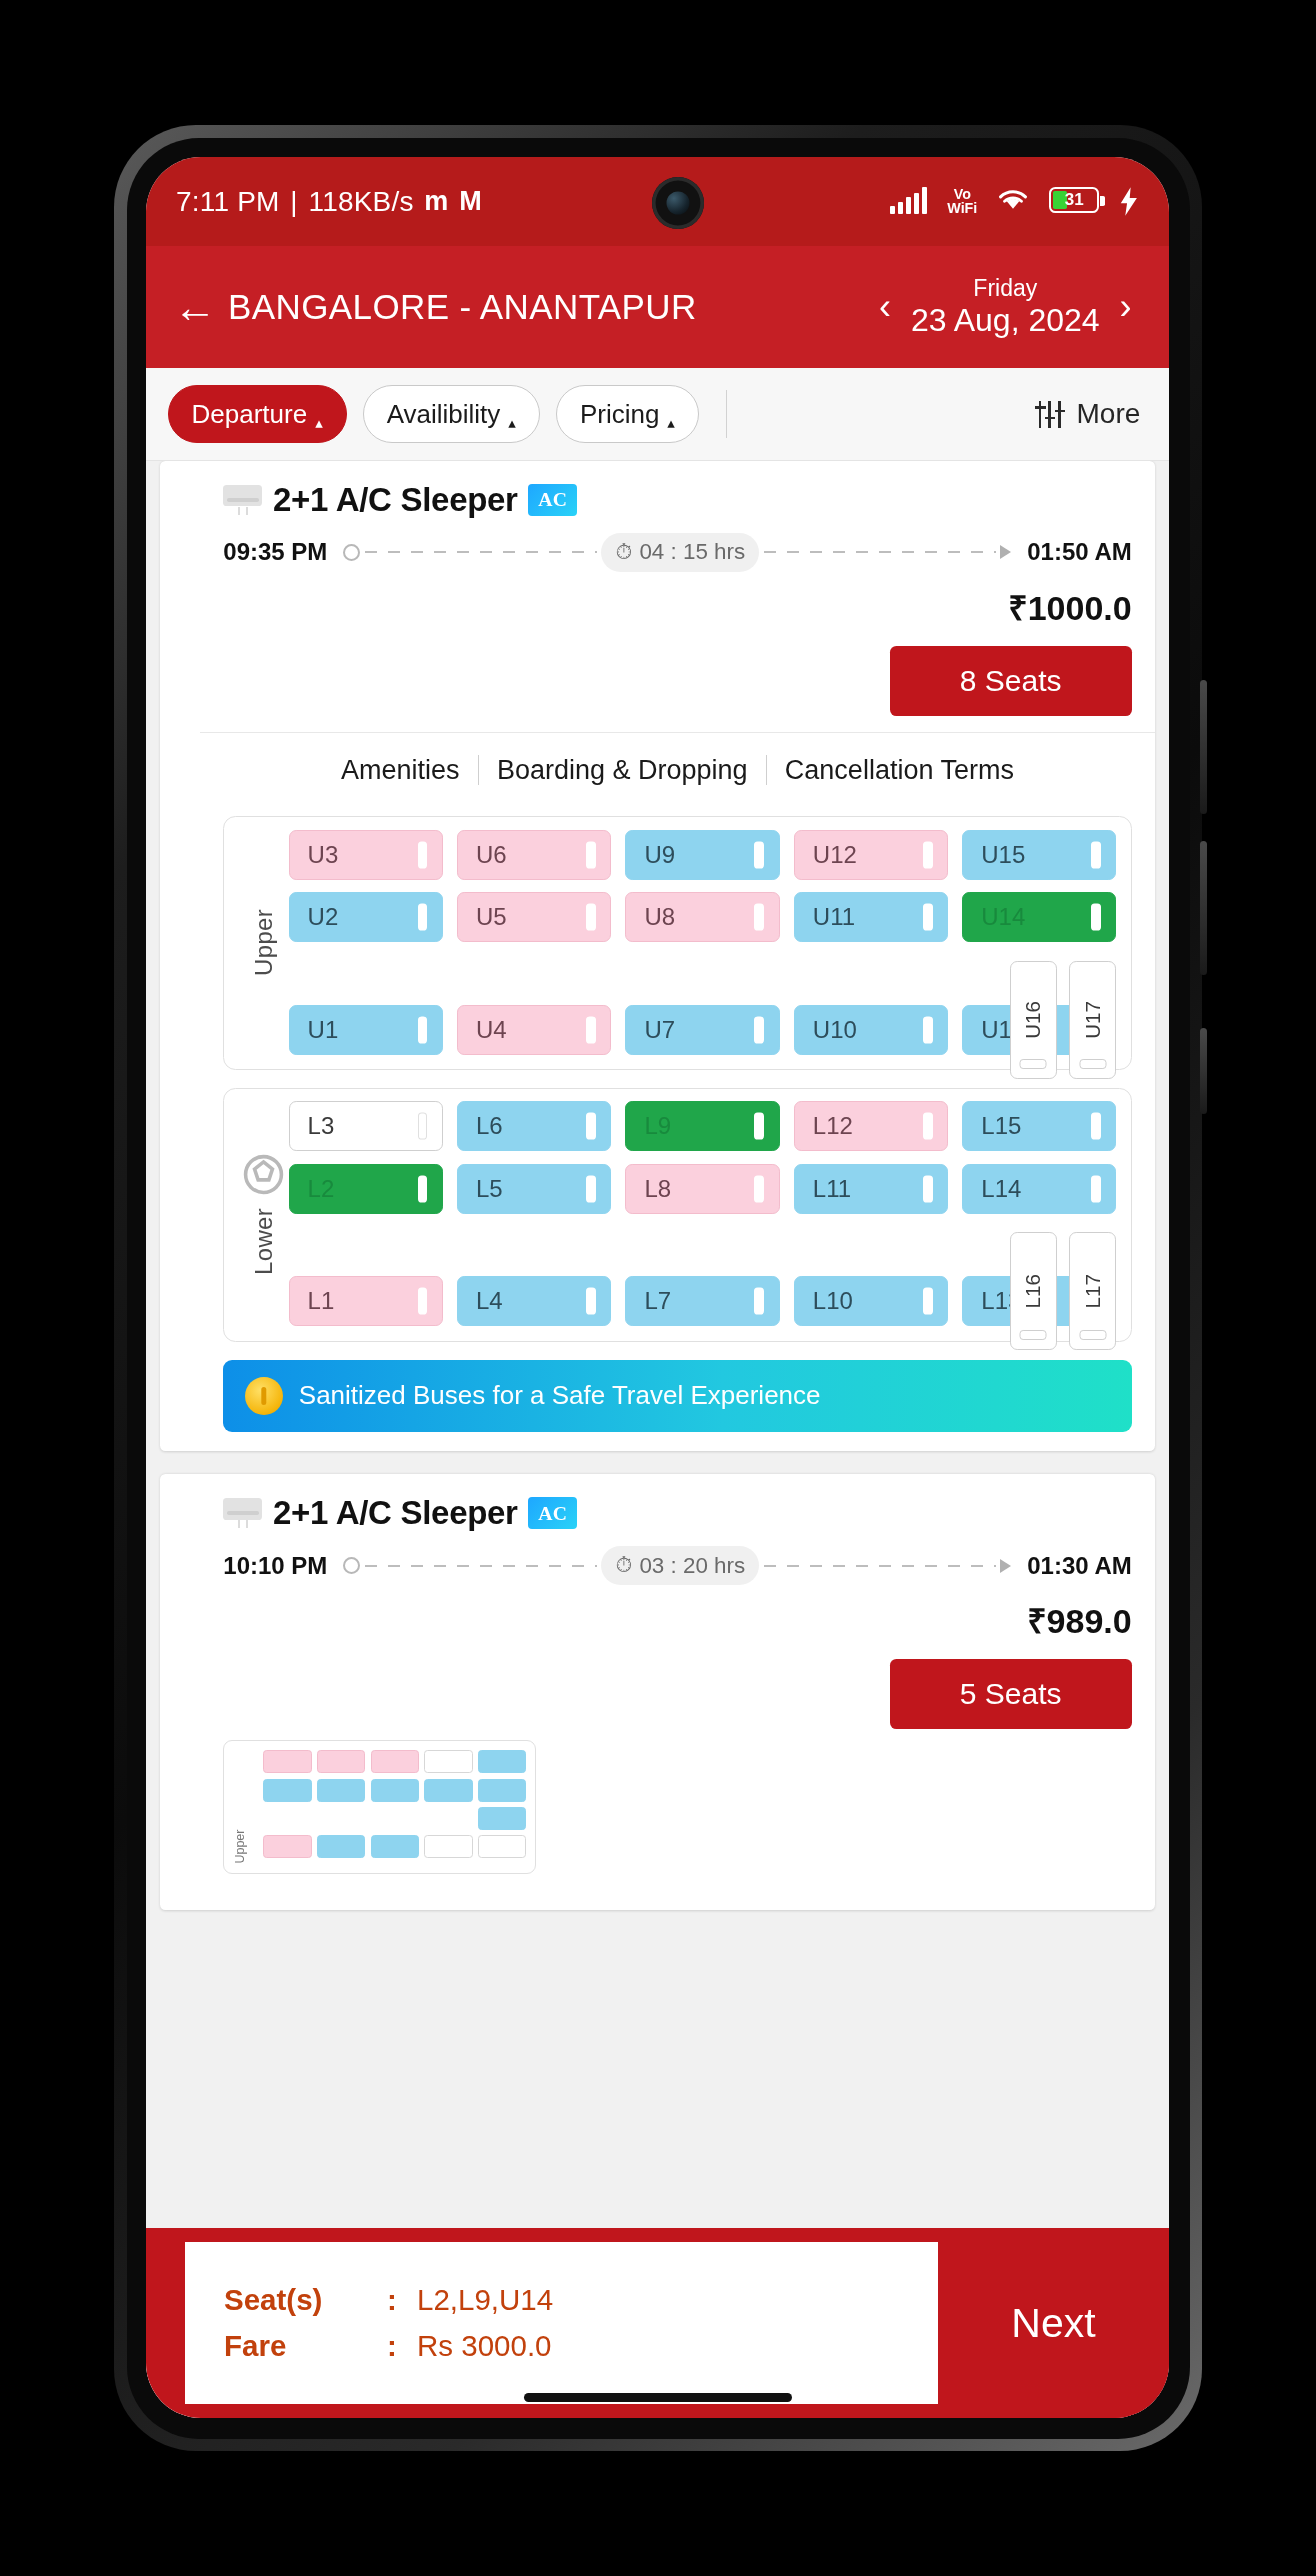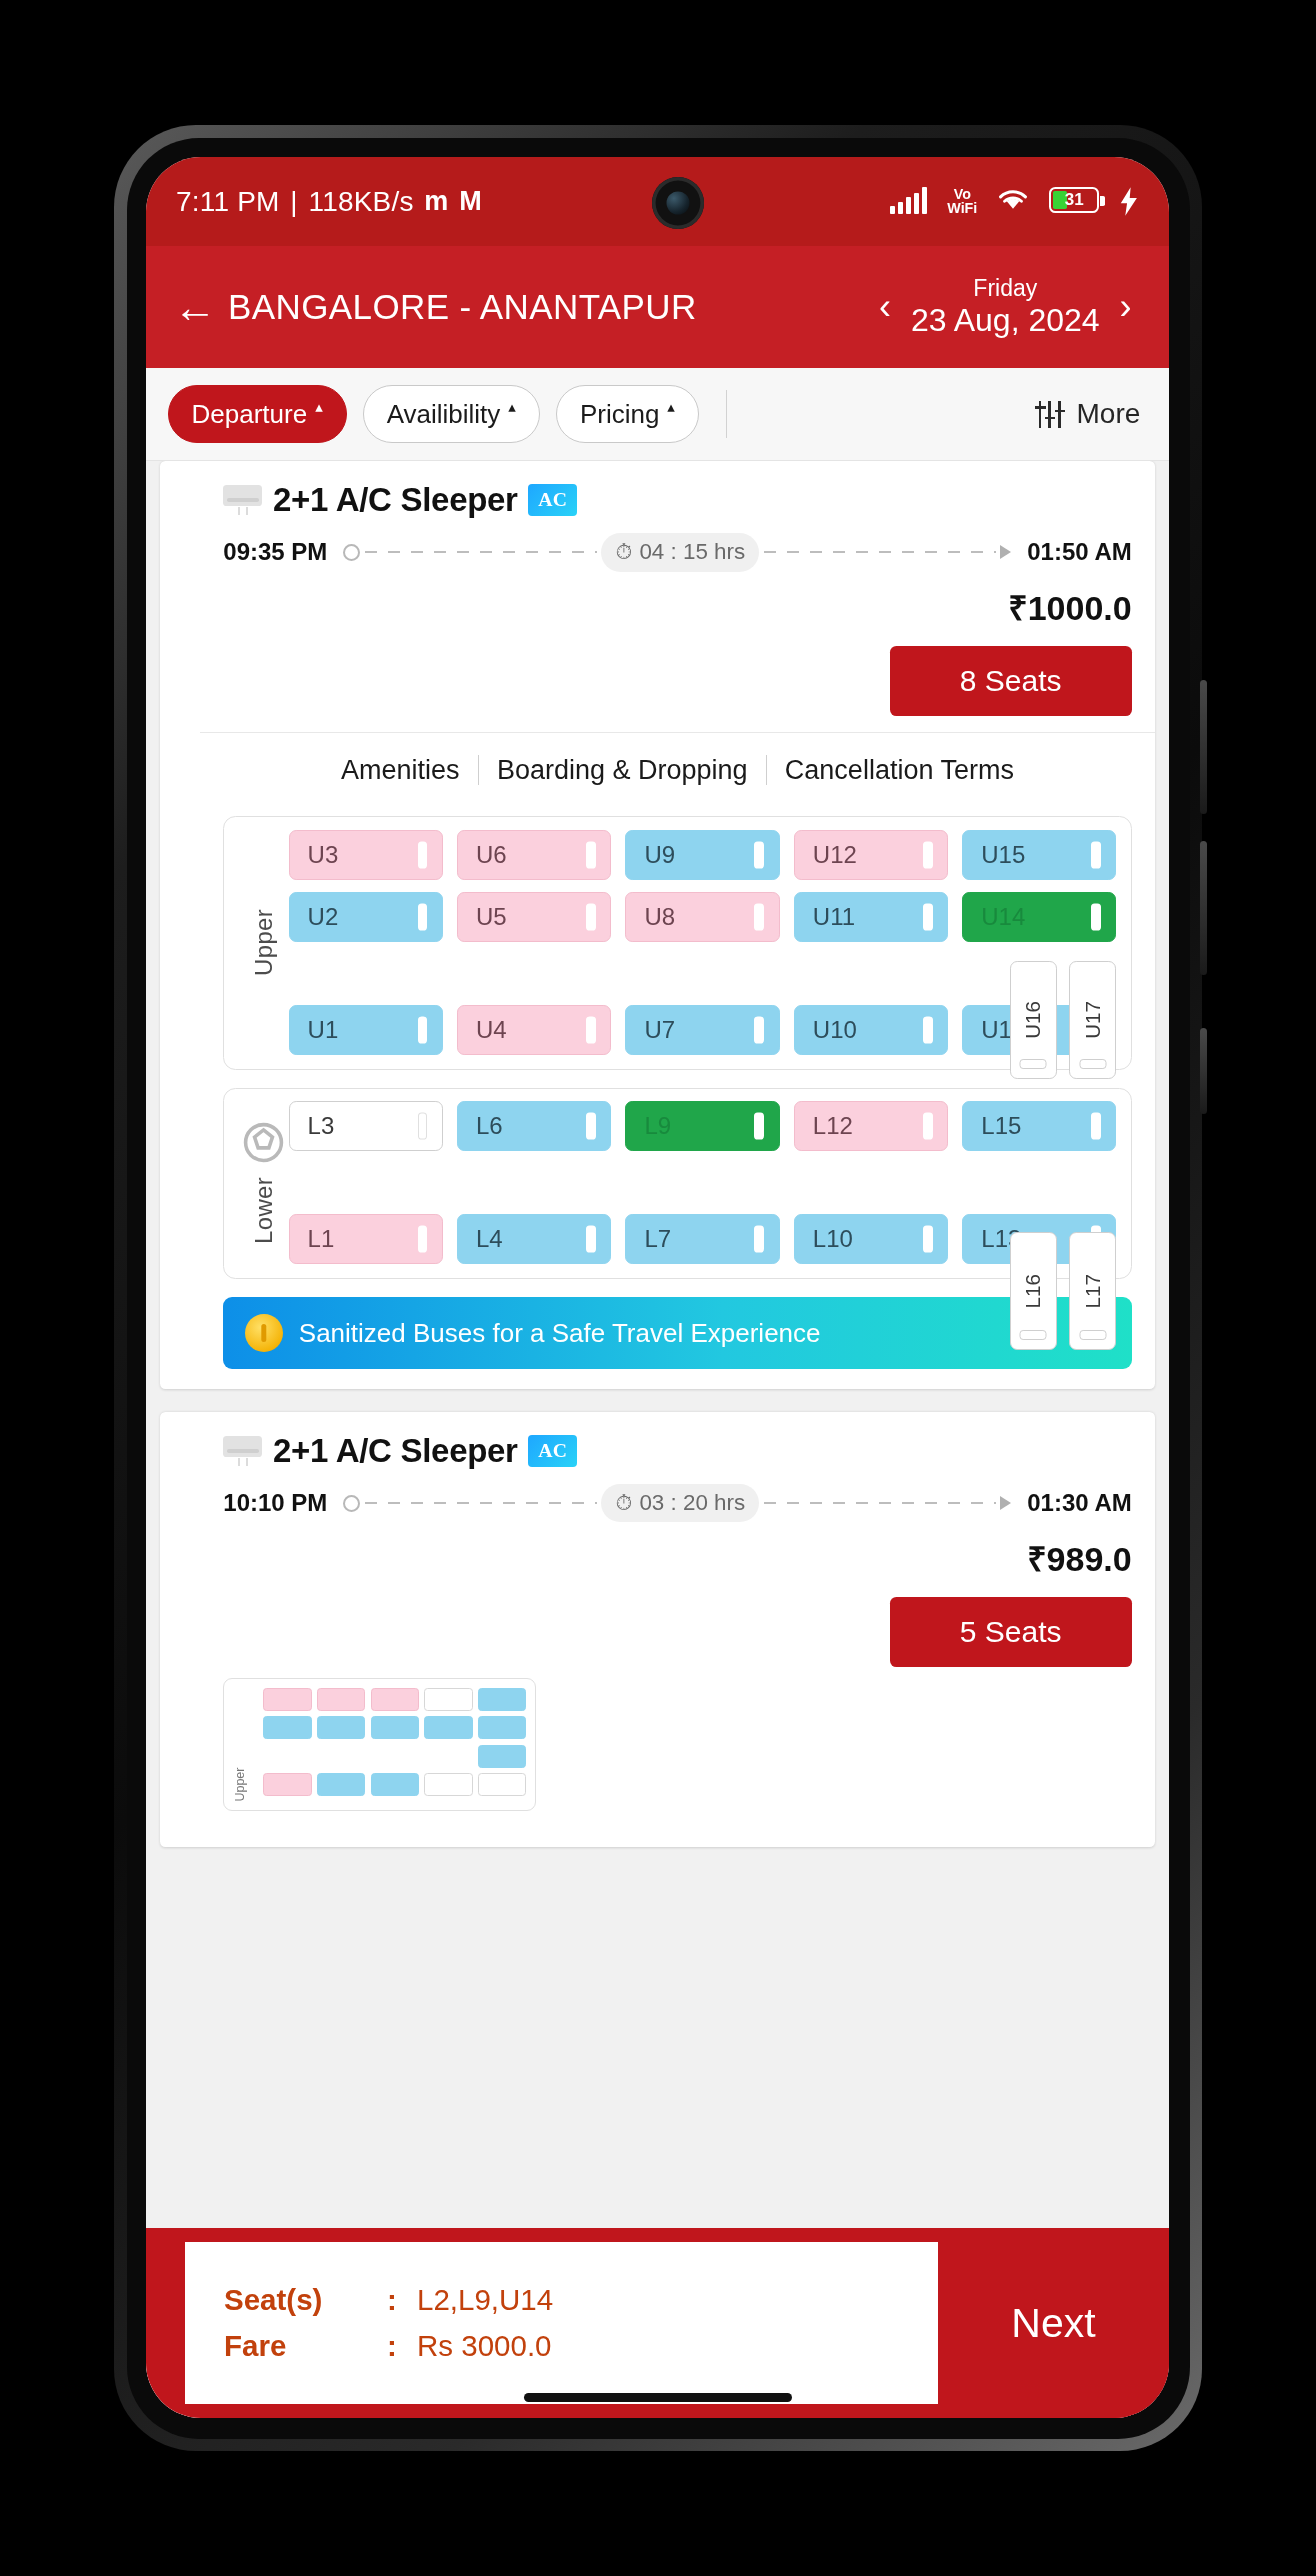--- a/index.html
+++ b/index.html
@@ -142,21 +142,21 @@
     height: 93px;
     display: flex; align-items: center; gap: 16px;
     padding: 0 21.5px;
     border-bottom: 0.9px solid #e4e4e4;
   }
   .chip {
     border-radius: 32px;
     padding: 12.5px 23px;
     font-size: 26px;
     white-space: nowrap;
-    display: flex; align-items: flex-start; gap: 8px;
+    display: flex; align-items: flex-end; gap: 8px;
     border: 1.4px solid #c9c9c9;
     background: #fff; color: #1b1b1b;
   }
   .chip.active { background: #c0161c; border-color: #c0161c; color: #fff; }
   .caret-up { font-size: 15px; line-height: 1; }
   #filter-divider { width: 1.3px; height: 48px; background: #d2d2d2; margin-left: 10.7px; }
   #more-filter {
     margin-left: auto; display: flex; align-items: center; gap: 11.6px;
     font-size: 28px; color: #262626; padding-right: 7.2px;
   }
@@ -649,20 +649,42 @@
               <div class="seat green">
                   <span>L9</span>
                   <span class="bar"></span>
                 </div>
               <div class="seat pink">
                   <span>L12</span>
                   <span class="bar"></span>
                 </div>
               <div class="seat blue">
                   <span>L15</span>
+                  <span class="bar"></span>
+                </div>
+            </div>
+            <div class="seat-row">
+              <div class="seat green">
+                  <span>L2</span>
+                  <span class="bar"></span>
+                </div>
+              <div class="seat blue">
+                  <span>L5</span>
+                  <span class="bar"></span>
+                </div>
+              <div class="seat pink">
+                  <span>L8</span>
+                  <span class="bar"></span>
+                </div>
+              <div class="seat blue">
+                  <span>L11</span>
+                  <span class="bar"></span>
+                </div>
+              <div class="seat blue">
+                  <span>L14</span>
                   <span class="bar"></span>
                 </div>
             </div>
             <div class="row-gap"></div>
             <div class="seat-row" style="margin-bottom:0;">
               <div class="seat pink">
                   <span>L1</span>
                   <span class="bar"></span>
                 </div>
               <div class="seat blue">

